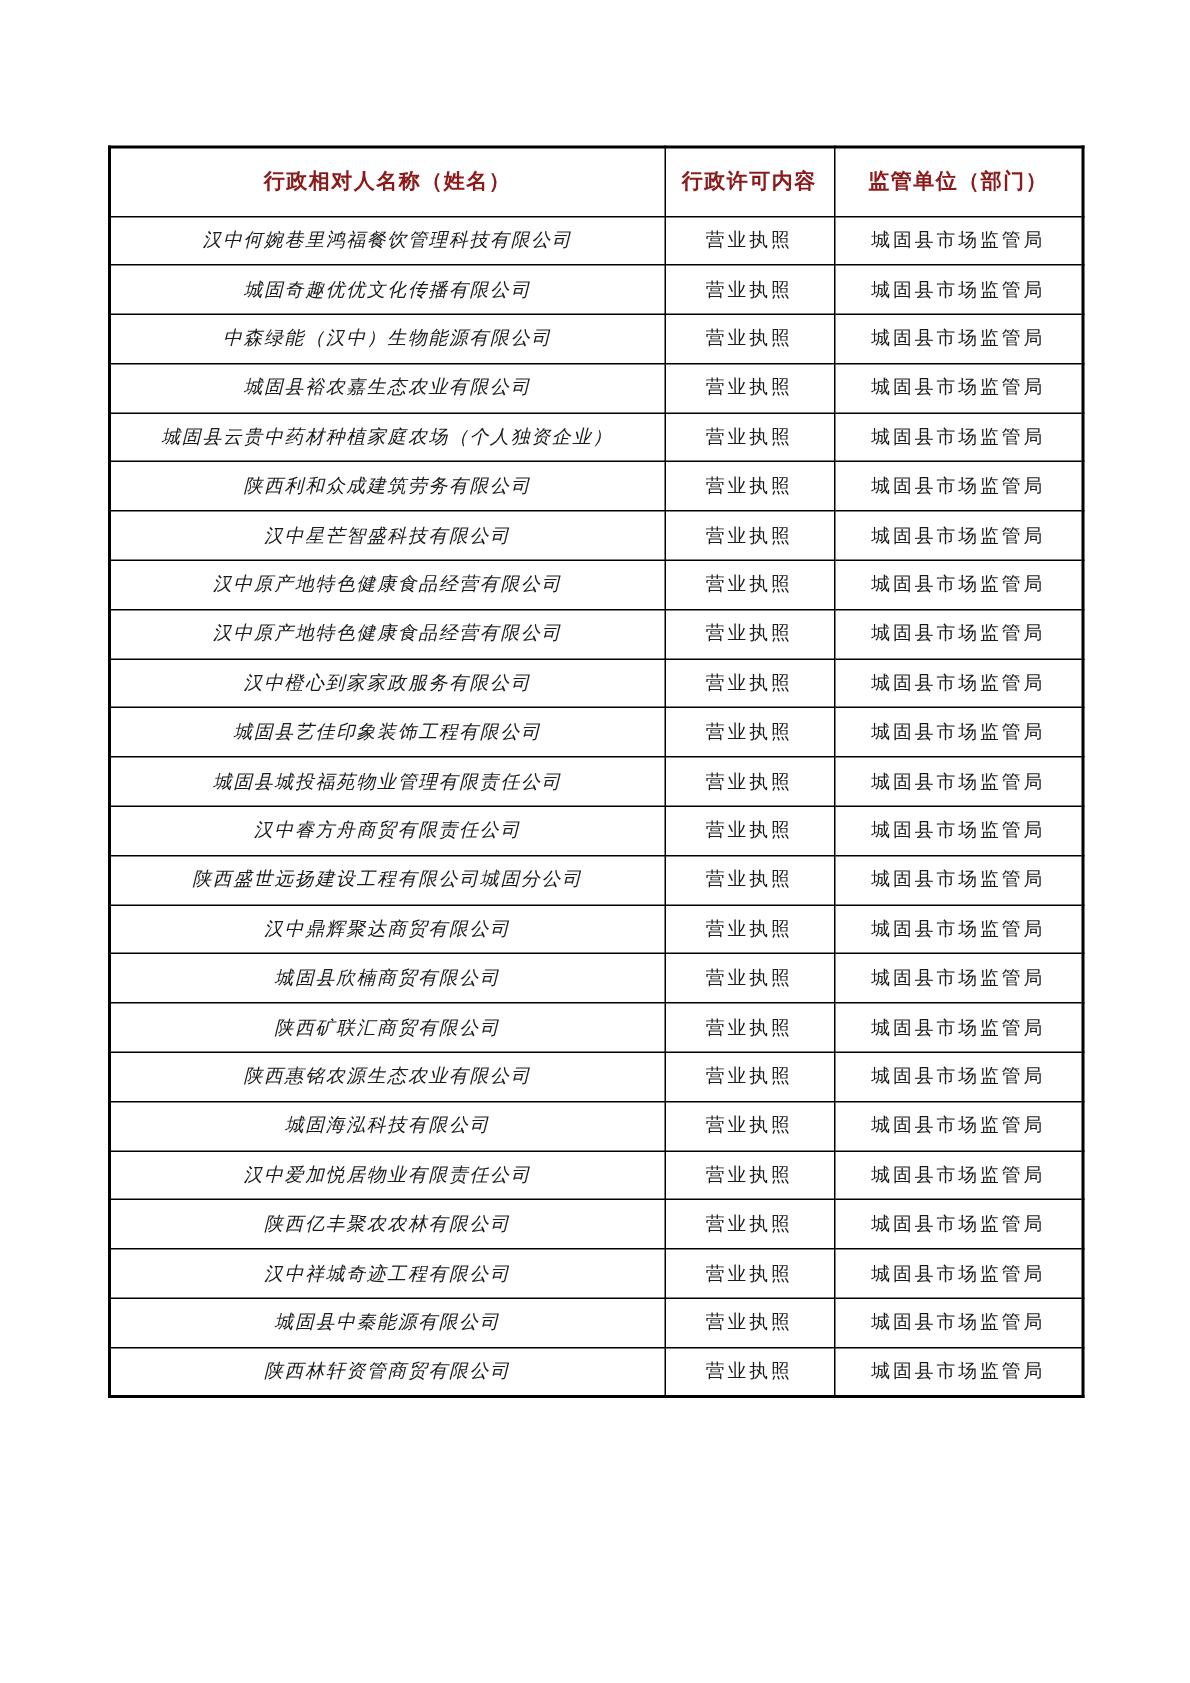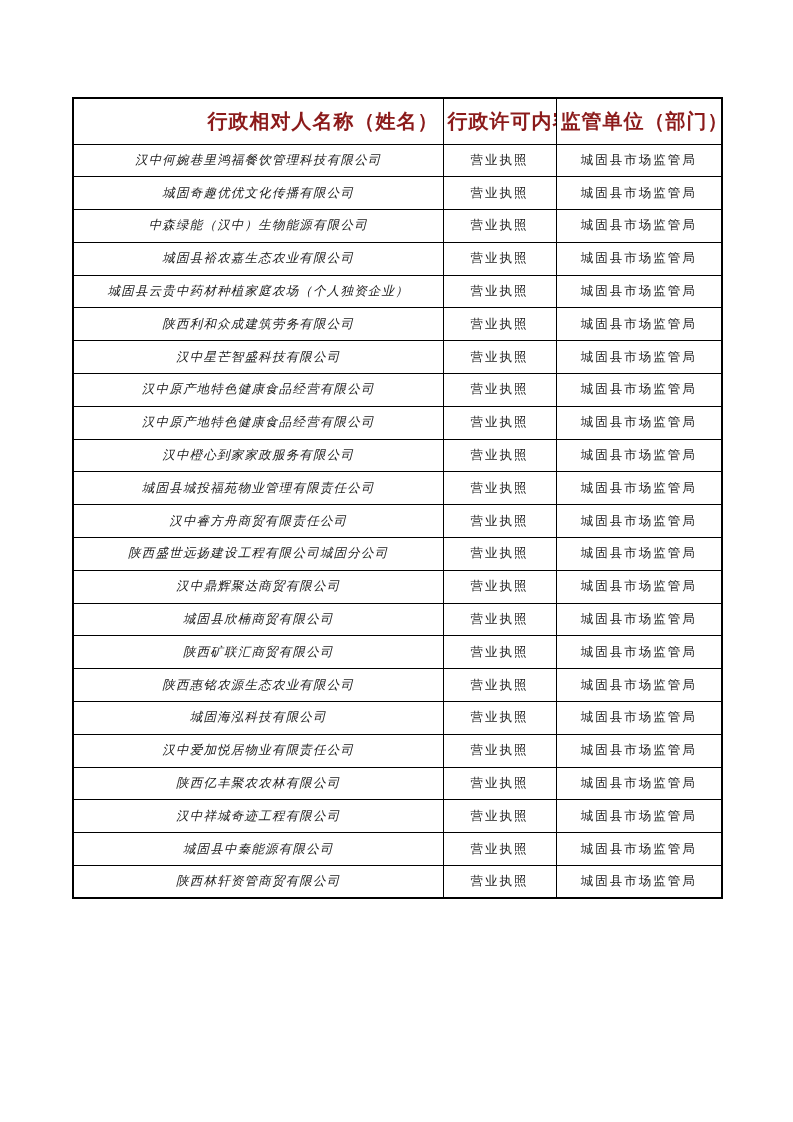--- a/index.html
+++ b/index.html
@@ -32,25 +32,24 @@
   .doc-table th, .doc-table td {
     border: 1px solid #000;
     text-align: center;
     vertical-align: middle;
     padding: 0 4px;
     overflow: hidden;
   }
   .doc-table th {
     height: 46px;
     color: var(--accent);
-    font-size: 20px;
+    font-size: 14px;
     font-weight: bold;
     letter-spacing: 1px;
     white-space: nowrap;
-    text-align: right;
   }
   .doc-table td {
     height: 32.8px;
     font-size: 12.5px;
     color: #1a1a1a;
     letter-spacing: 2px;
     white-space: nowrap;
   }
   .doc-table td.name-cell { letter-spacing: 1.2px; font-style: italic; }
 </style>
@@ -116,20 +115,25 @@
           <td class="name-cell">汉中原产地特色健康食品经营有限公司</td>
           <td>营业执照</td>
           <td>城固县市场监管局</td>
         </tr>
         <tr>
           <td class="name-cell">汉中橙心到家家政服务有限公司</td>
           <td>营业执照</td>
           <td>城固县市场监管局</td>
         </tr>
         <tr>
+          <td class="name-cell">城固县艺佳印象装饰工程有限公司</td>
+          <td>营业执照</td>
+          <td>城固县市场监管局</td>
+        </tr>
+        <tr>
           <td class="name-cell">城固县城投福苑物业管理有限责任公司</td>
           <td>营业执照</td>
           <td>城固县市场监管局</td>
         </tr>
         <tr>
           <td class="name-cell">汉中睿方舟商贸有限责任公司</td>
           <td>营业执照</td>
           <td>城固县市场监管局</td>
         </tr>
         <tr>

